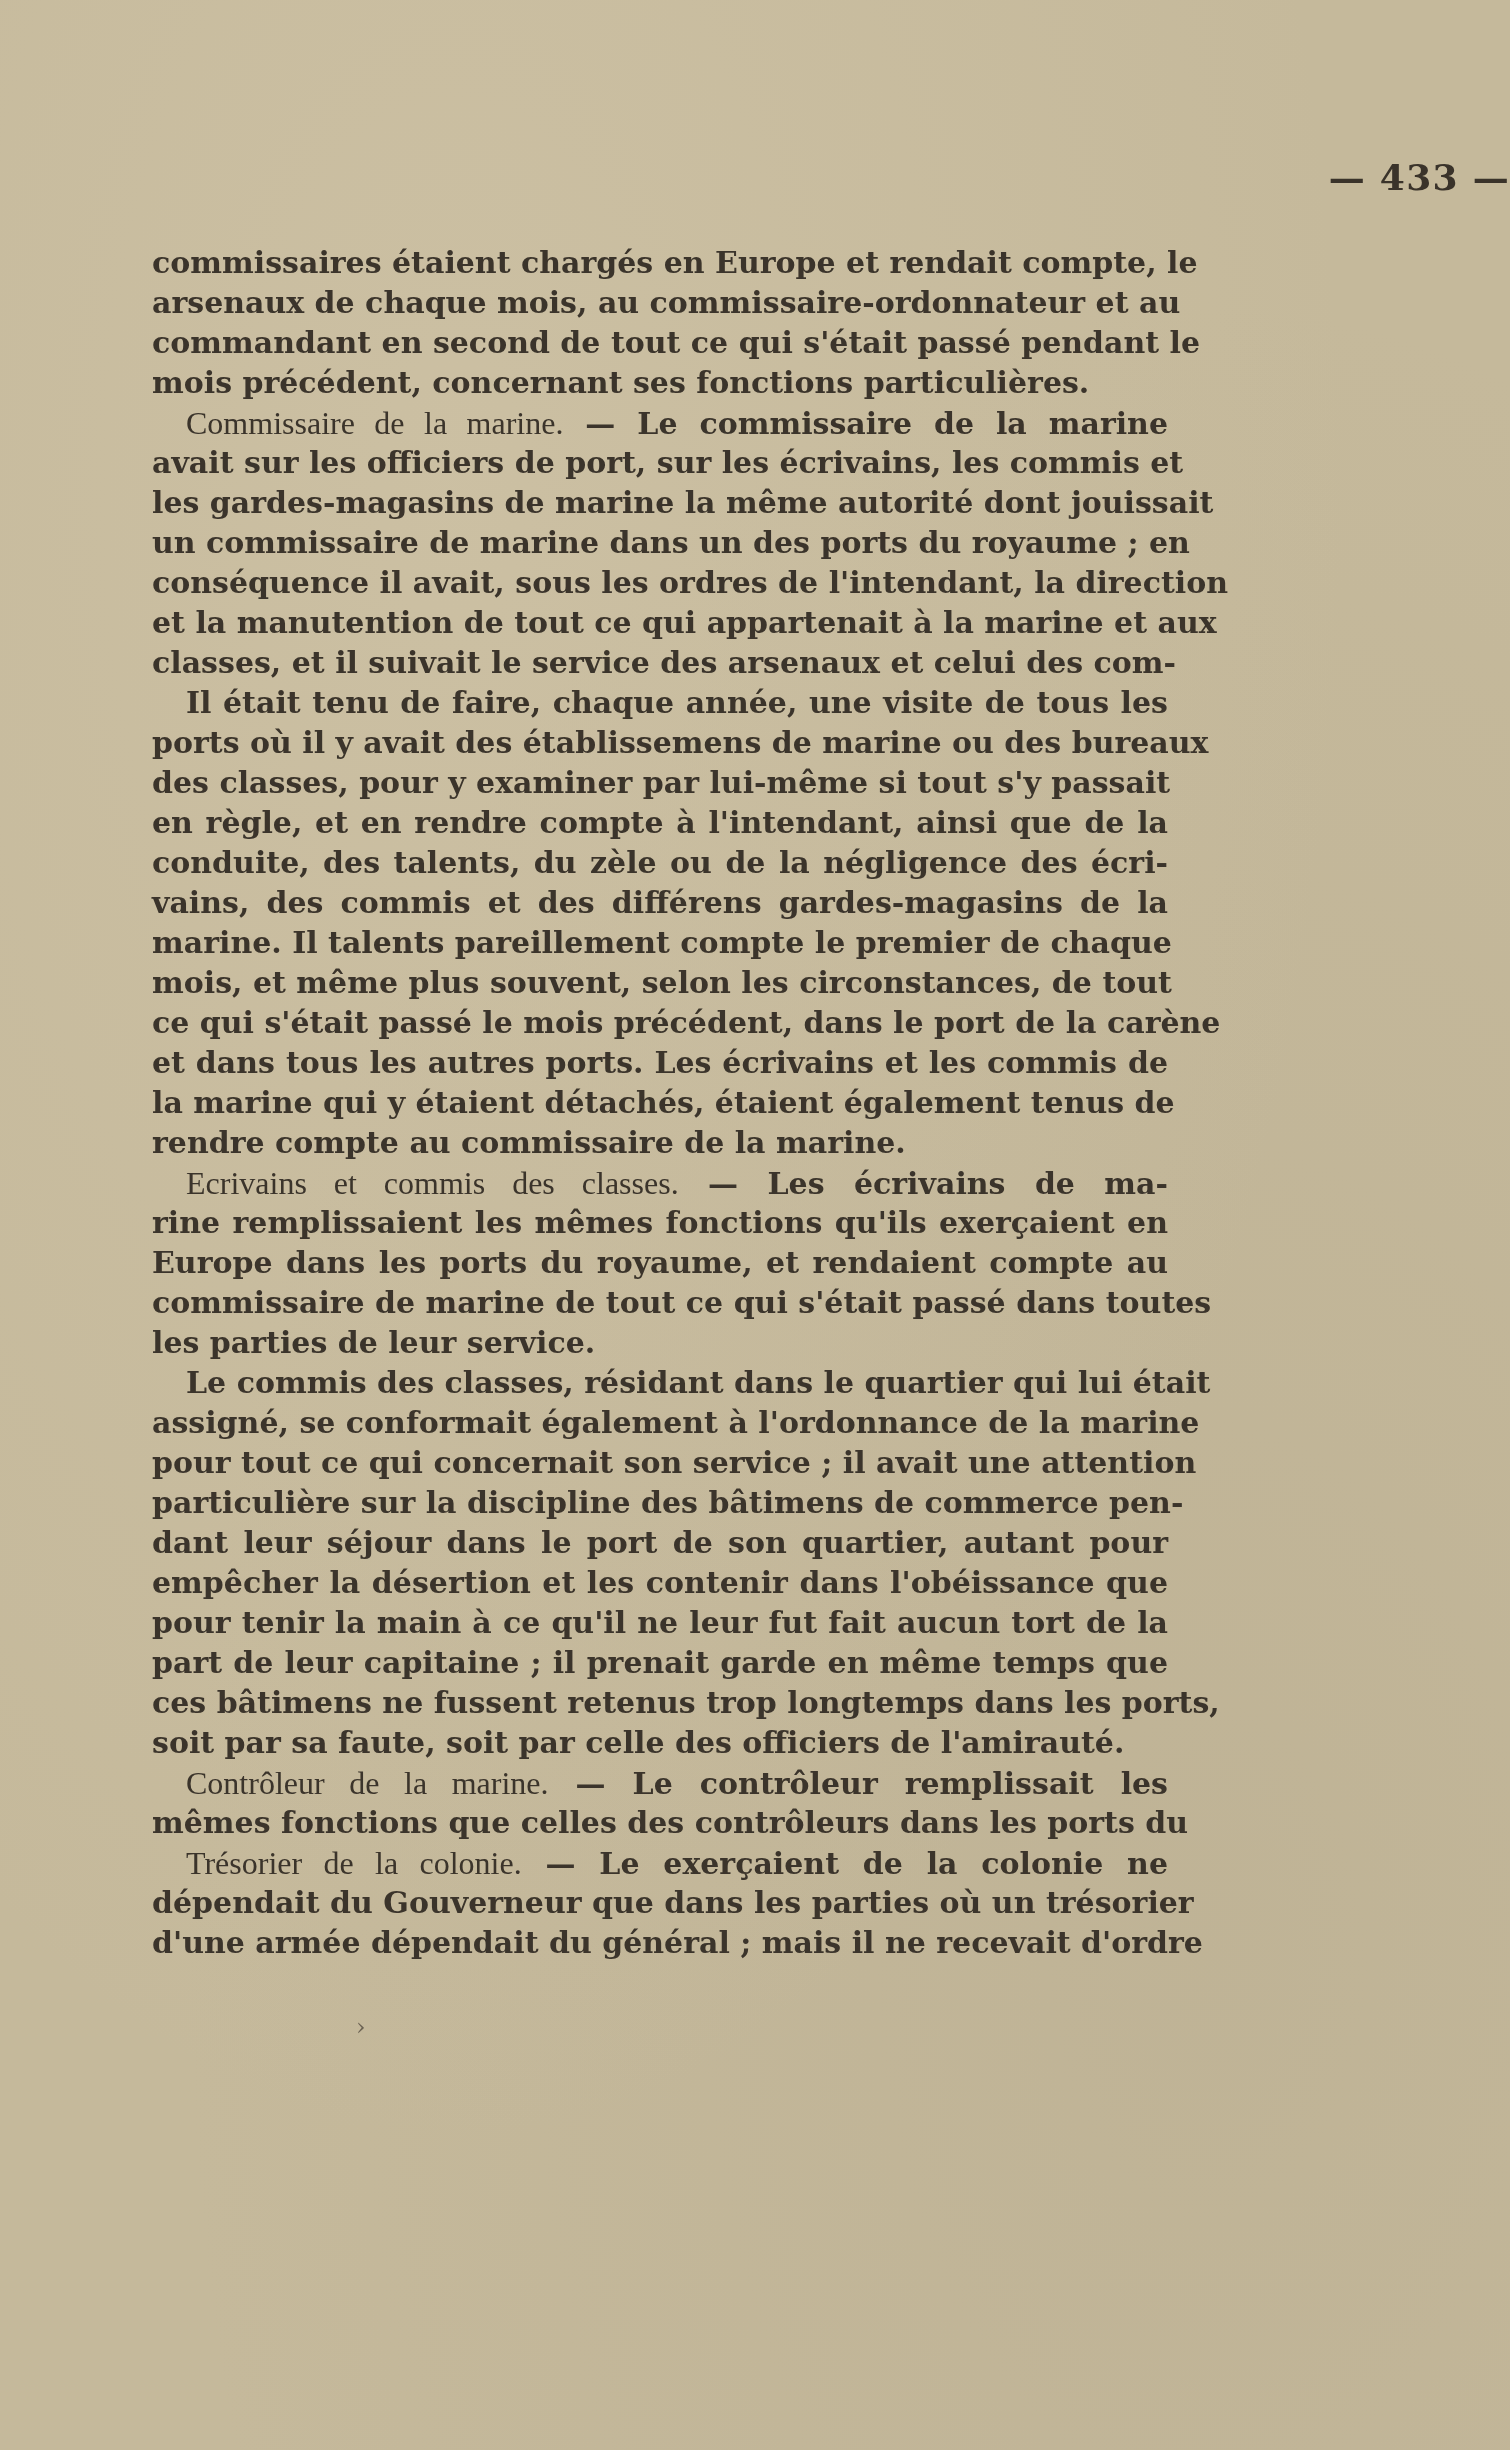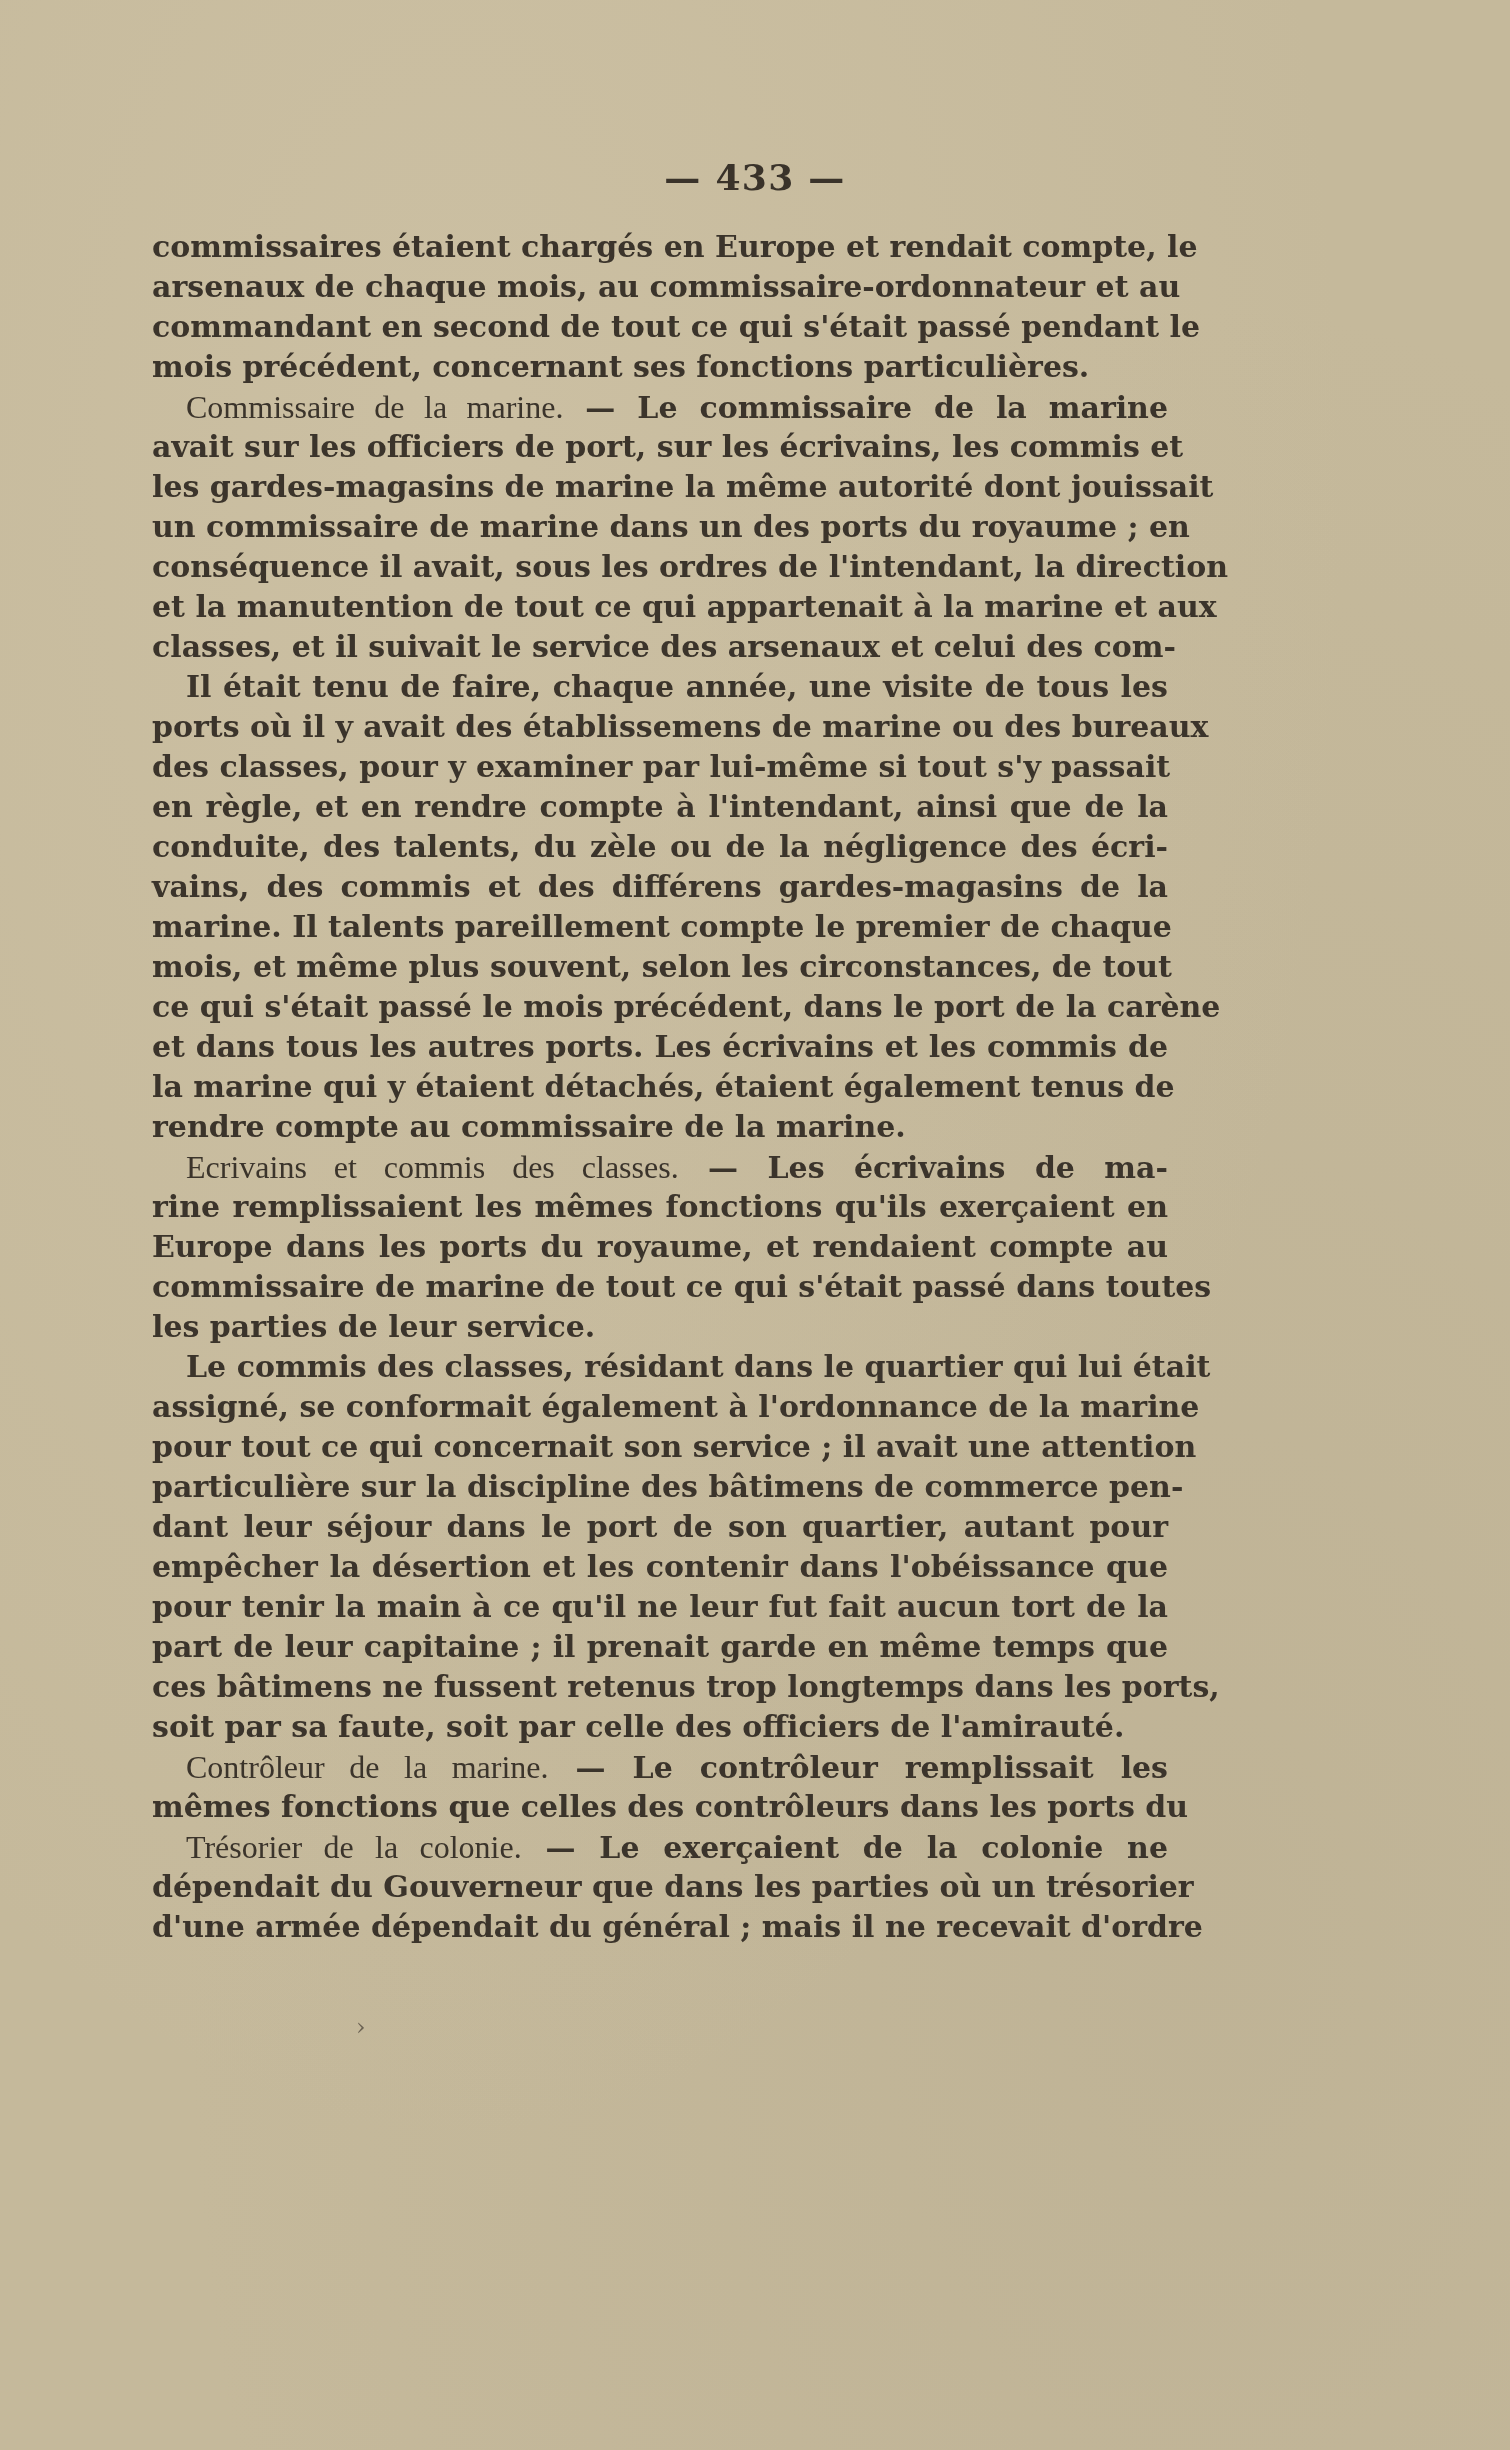--- a/index.html
+++ b/index.html
@@ -11,25 +11,25 @@
   }
   .page {
     position:absolute; left:0; top:0; width:1510px; height:2450px;
     background:
       radial-gradient(ellipse at 30% 20%, rgba(210,198,170,0.5), rgba(0,0,0,0) 60%),
       radial-gradient(ellipse at 80% 80%, rgba(180,168,140,0.35), rgba(0,0,0,0) 60%),
       #c5b99b;
   }
   .folio {
     position:absolute; left:0; width:1510px; top:156px;
-    text-align:center; font-size:36px; font-weight:bold; color:#3a332a;
+    text-align:right; font-size:36px; font-weight:bold; color:#3a332a;
     letter-spacing:1.3px;
   }
   .textblock {
-    position:absolute; left:152px; top:227px; width:1016px;
+    position:absolute; left:152px; top:243px; width:1016px;
     color:#3b342b;
     font-size:30px;
     line-height:40px;
     font-weight:bold;
   }
   .line {
     display:block; white-space:nowrap;
     text-align:justify; text-align-last:justify;
     height:40px; overflow:visible;
   }

